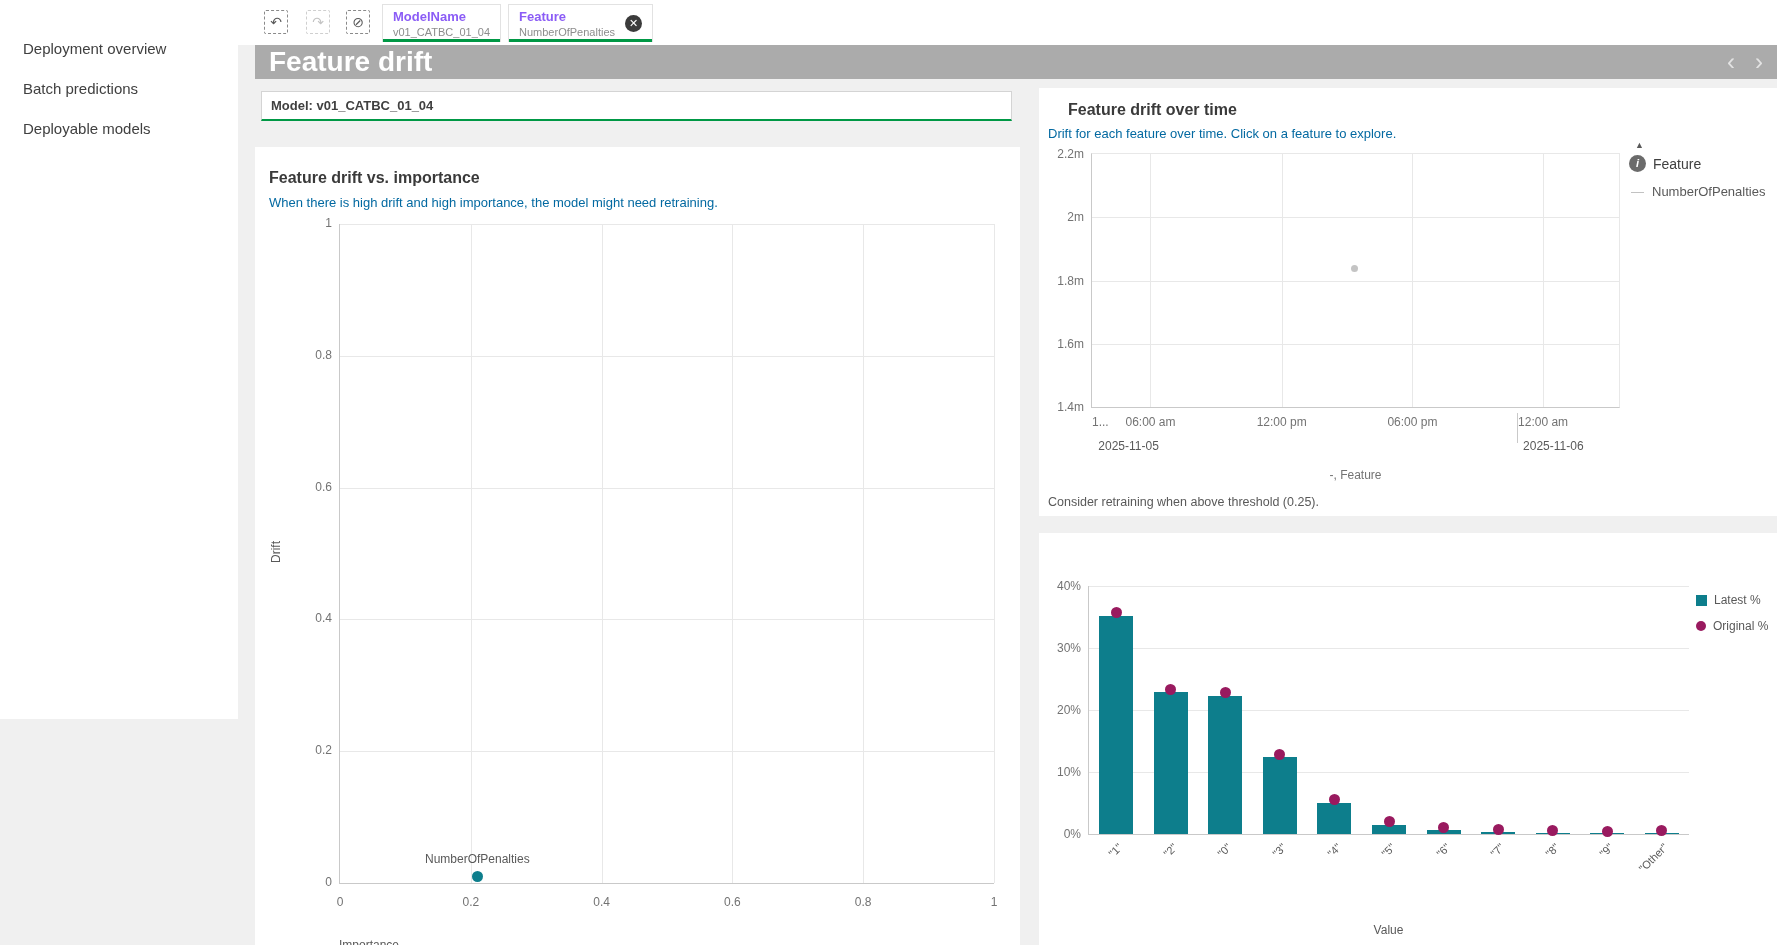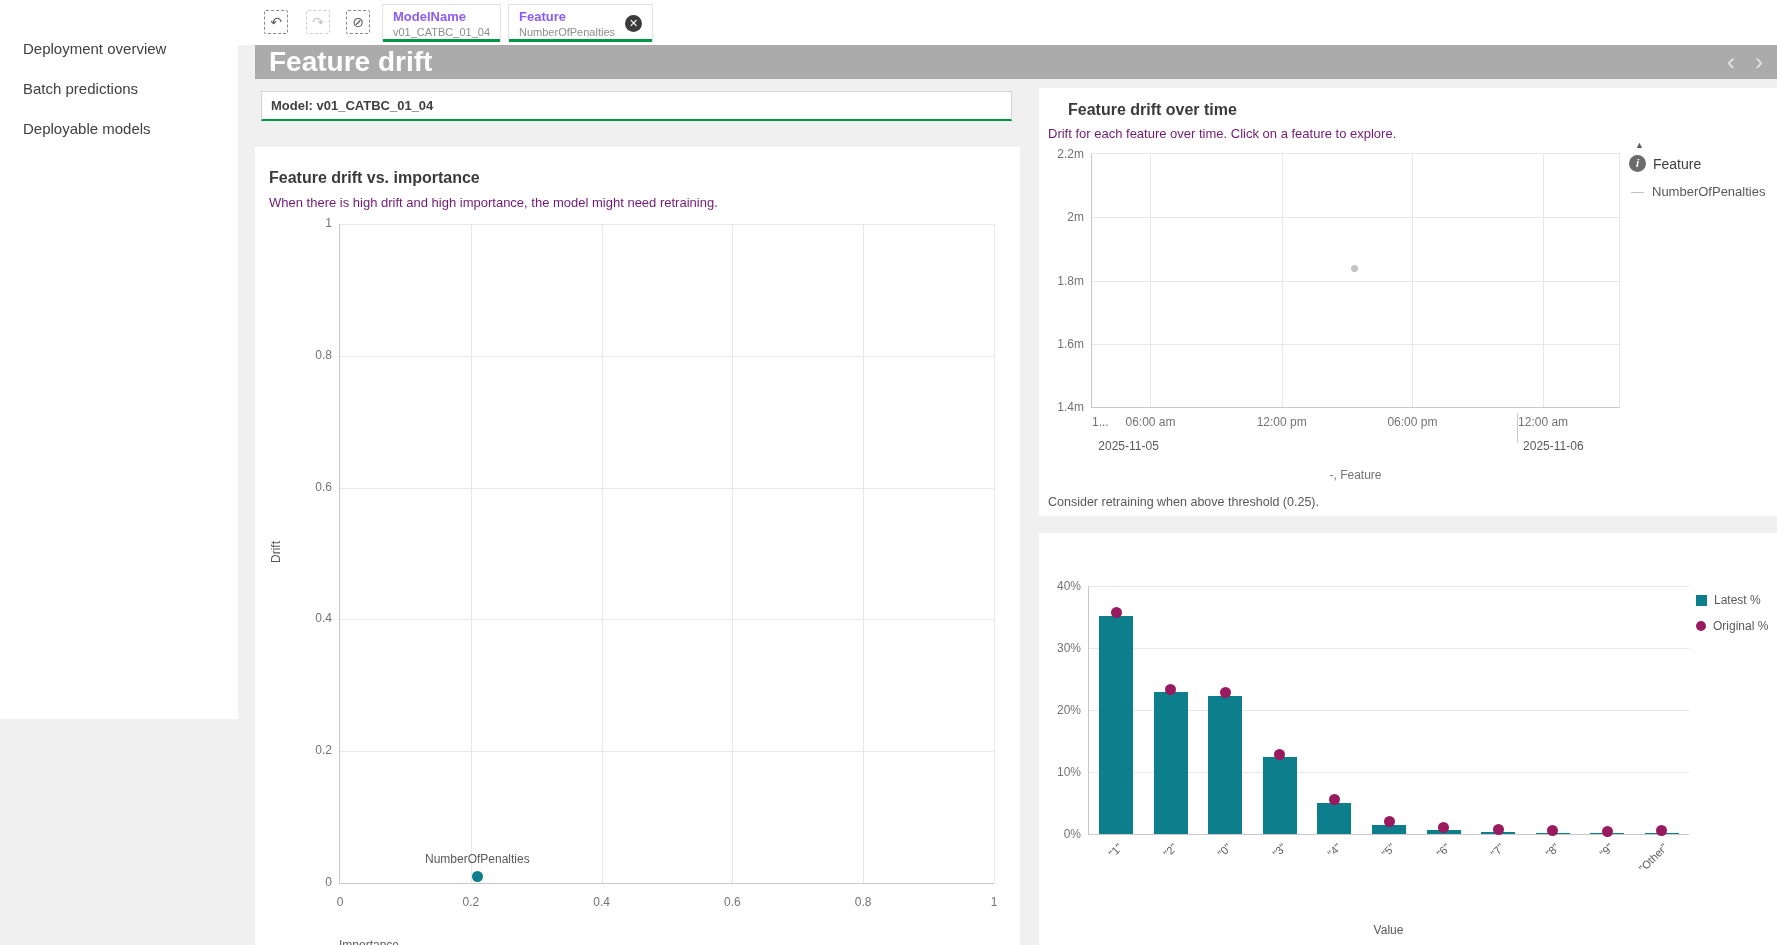--- a/index.html
+++ b/index.html
@@ -28,21 +28,21 @@
 
   .sheet-header { position: absolute; left: 0; right: 0; top: 45px; height: 34px; background: #ababab; color: #fff; display: flex; align-items: center; padding: 0 14px; }
   .sheet-title { font-size: 28px; font-weight: 700; }
   .sheet-nav { margin-left: auto; display: flex; gap: 20px; color: #e3e3e3; font-size: 24px; line-height: 24px; }
   .sheet-nav span { cursor: pointer; }
 
   .content { position: absolute; left: 0; right: 0; top: 79px; bottom: 0; }
 
   .card { position: absolute; background: #fff; }
   .panel-title { position: absolute; font-size: 16px; font-weight: bold; color: #3a3a3a; white-space: nowrap; }
-  .panel-sub { position: absolute; font-size: 13px; color: #701a75; white-space: nowrap; }
+  .panel-sub { position: absolute; font-size: 13px; color: #0369a1; white-space: nowrap; }
 
   
   .model-filter { position: absolute; left: 6px; top: 12px; width: 751px; height: 30px; background: #fff; border: 1px solid #d4d4d4; border-bottom: 2px solid #009845; font-size: 13px; font-weight: bold; color: #404040; line-height: 27px; padding-left: 9px; cursor: pointer; }
 
   
   .plot { position: relative; }
   .gridh { position: absolute; left: 0; right: 0; height: 1px; background: #e8e8e8; }
   .gridv { position: absolute; top: 0; bottom: 0; width: 1px; background: #e8e8e8; }
   .tick { position: absolute; font-size: 12px; color: #737373; }
   .ylab { left: -48px; width: 40px; text-align: right; }

